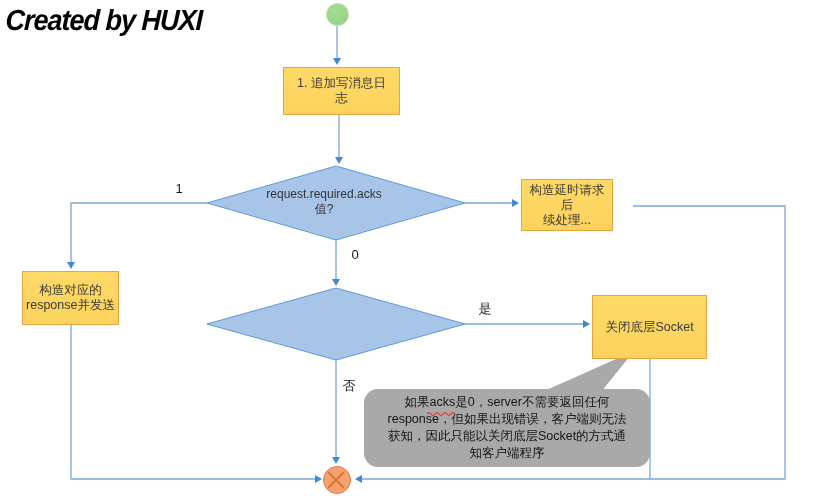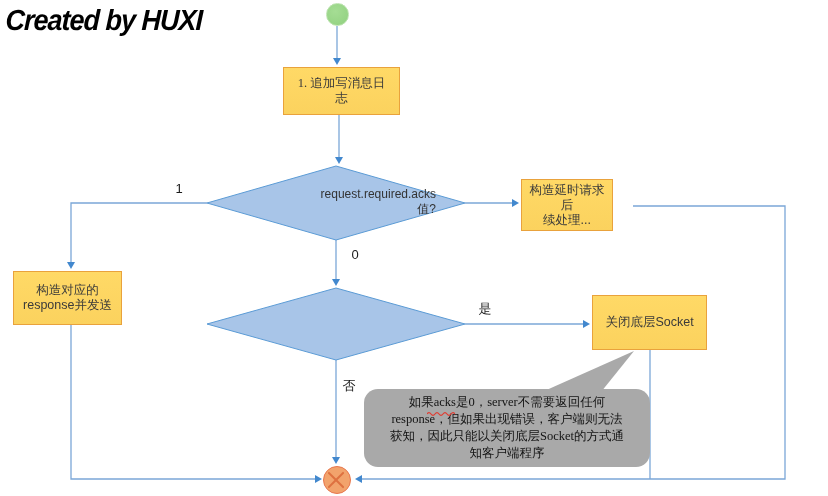--- a/index.html
+++ b/index.html
@@ -22,30 +22,30 @@
     position:absolute;z-index:2;
     background:linear-gradient(180deg,var(--node-fill) 0%, #fbd25e 100%);
     border:1.6px solid var(--node-border);
     display:flex;align-items:center;justify-content:center;
     box-sizing:border-box;
   }
   .pbox .lbl{
     font-size:12.5px;line-height:15px;color:#3a3a3a;text-align:center;
     white-space:pre-line;word-break:break-word;padding:2px;
   }
-  .box-step1{left:283px;top:67px;width:117px;height:48px;font-family:Liberation Serif, serif;}
-  .box-response{left:13px;top:271px;width:109px;height:54px;}
+  .box-step1{left:283px;top:67px;width:117px;height:48px;}
+  .box-response{left:22px;top:271px;width:97px;height:54px;}
   .box-delayed{left:521px;top:179px;width:92px;height:52px;}
-  .box-socket{left:592px;top:295px;width:115px;height:55px;}
+  .box-socket{left:592px;top:295px;width:115px;height:64px;}
   
   .dlabel{
     text-align:center;color:#333;white-space:pre-line;
     font-size:12px;line-height:15px;z-index:2;
   }
-  .dlabel-1{left:236px;top:187px;width:200px;text-align:right;}
+  .dlabel-1{left:224px;top:187px;width:200px;}
   .dlabel-2{left:246px;top:307px;width:180px;}
   
   .elabel{width:22px;text-align:center;font-size:13px;color:#1a1a1a;z-index:2;}
   
   .circle{position:absolute;border-radius:50%;box-sizing:border-box;z-index:2;}
   .start-node{
     left:326px;top:3px;width:23px;height:23px;
     background:radial-gradient(circle at 40% 35%, #a5dd94, var(--start-fill));
     border:1.5px solid var(--start-border);
   }
@@ -61,21 +61,21 @@
   .end-node .x2{transform:rotate(-45deg);}
   
   .callout{
     left:364px;top:389px;width:286px;height:78px;
     background:var(--callout-fill);border-radius:14px;
     box-sizing:border-box;padding:7px 10px;
     display:flex;align-items:center;justify-content:center;
   }
   .callout .ctext{
     font-size:12.5px;line-height:17px;color:#141414;text-align:center;
-    white-space:pre-line;width:100%;font-family:Liberation Serif, serif;
+    white-space:pre-line;width:100%;
   }
   .squiggle{position:absolute;left:63px;top:22px;z-index:3;}
   
   .edge{stroke:var(--connector);stroke-width:1.3;fill:none;}
   .ahead{fill:var(--arrow);stroke:none;}
   .diamond{fill:var(--diamond-fill);stroke:var(--diamond-border);stroke-width:1;}
   .tail{fill:var(--callout-fill);}
 </style>
 </head>
 <body>

